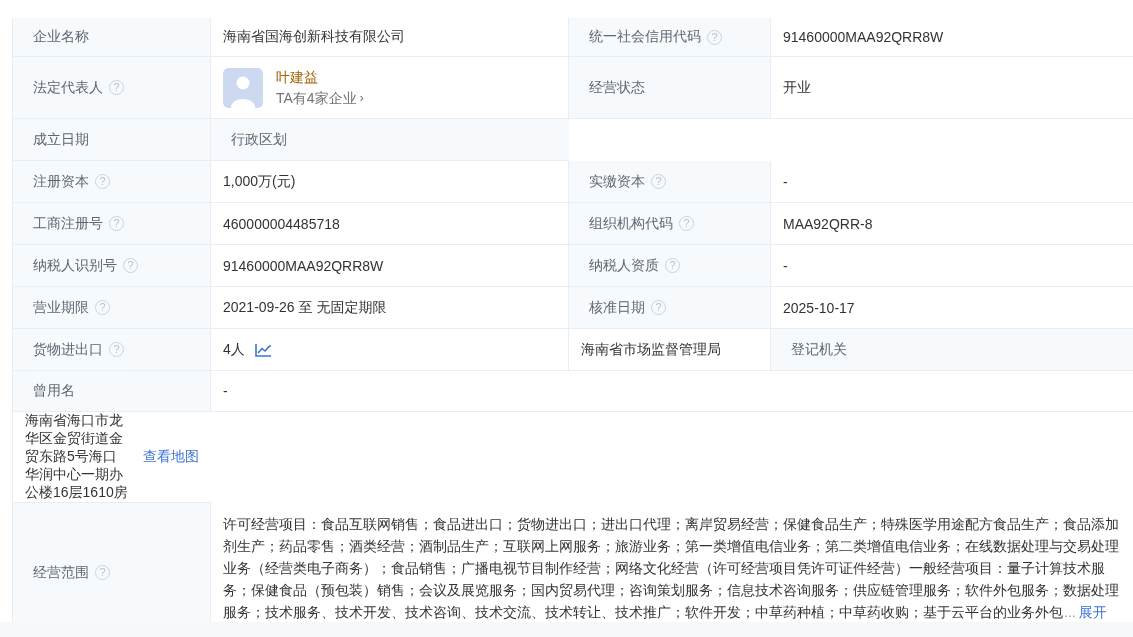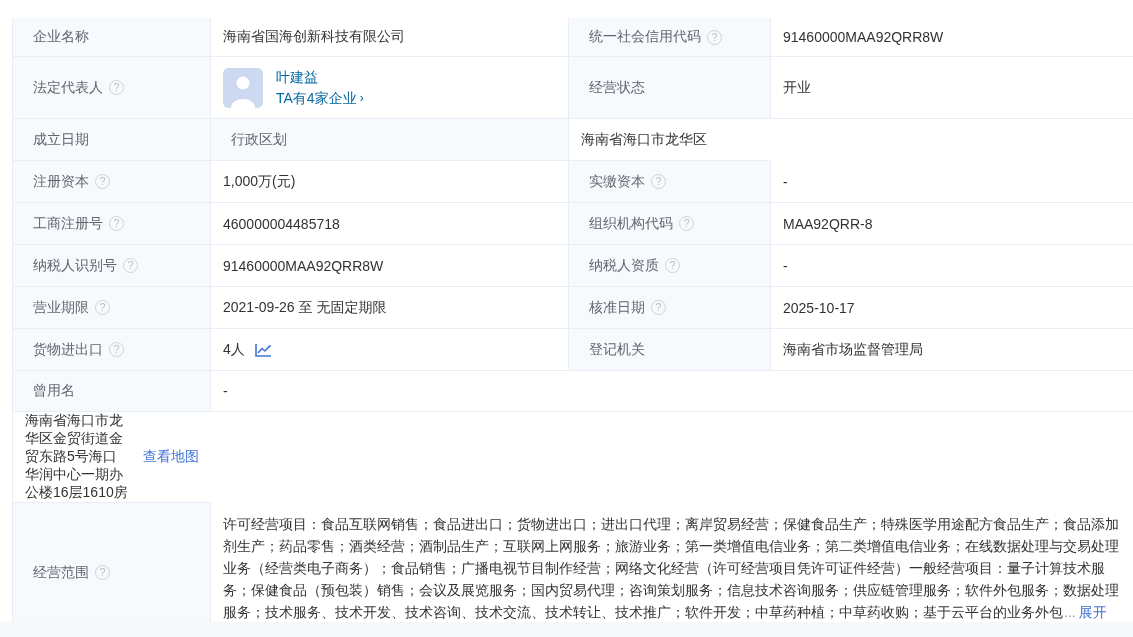--- a/index.html
+++ b/index.html
@@ -21,22 +21,22 @@
   .help { display:inline-block; flex:0 0 auto; width:15px; height:15px; margin-left:6px;
     border:1px solid #ccd3dd; border-radius:50%; color:#b9c1cd; font-size:11px;
     line-height:13px; text-align:center; cursor:pointer; }
   a.link { color:#3e74d8; text-decoration:none; cursor:pointer; }
   .maplink { margin-left:14px; white-space:nowrap;font-family:Liberation Serif, serif; }
   .dots { color:#999; margin:0 3px 0 1px; }
   
   .legal { gap:13px; }
   .avatar { width:40px; height:40px; border-radius:5px; overflow:hidden; flex:0 0 auto; cursor:pointer; }
   .lr-text { display:flex; flex-direction:column; gap:3px; line-height:18px; }
-  .lr-name { color:#0369a1; text-decoration:none; cursor:pointer; }
-  .lr-rel { color:#0369a1; text-decoration:none; cursor:pointer; display:flex; align-items:center; gap:3px; }
+  .lr-name { color:#a16207; text-decoration:none; cursor:pointer; }
+  .lr-rel { color:#737373; text-decoration:none; cursor:pointer; display:flex; align-items:center; gap:3px; }
   .chev { font-size:12px; }
   
   .trend { margin-left:10px; cursor:pointer; display:inline-flex; }
   .page-bottom { position:absolute; left:0; top:622px; width:1133px; height:15px; background:#f6f8fa; }
 </style>
 </head>
 <body>
 
 <div class="tbl">
 
@@ -85,23 +85,20 @@
     </div>
   </div>
 
   <div class="row">
     <div class="cell lab">
       <span>成立日期</span>
     </div>
     <div class="cell lab">
       <span>行政区划</span>
     </div>
-    <div class="cell val">
-      <span>海南省海口市龙华区</span>
-    </div>
   </div>
 
   <div class="row">
     <div class="cell lab">
       <span>注册资本</span>
       <span class="help">?</span>
     </div>
     <div class="cell val">
       <span>1,000万(元)</span>
     </div>
@@ -174,25 +171,25 @@
     <div class="cell val">
       <span>4人</span>
       <span class="trend">
         <svg width="17" height="14" viewBox="0 0 17 14">
           <path d="M1 1 L1 13 L16 13" stroke="#3e74d8" stroke-width="1.6" fill="none"></path>
           <polyline points="3,10 7,5.5 10,8 14.5,3" stroke="#3e74d8" stroke-width="1.6" fill="none"></polyline>
           <path d="M14.8 1.6 L16.4 3.2 L13.8 4.4 Z" fill="#3e74d8"></path>
         </svg>
       </span>
     </div>
+    <div class="cell val">
+      <span>海南省市场监督管理局</span>
+    </div>
     <div class="cell lab">
       <span>登记机关</span>
-    </div>
-    <div class="cell val">
-      <span>海南省市场监督管理局</span>
     </div>
   </div>
 
   <div class="row span2 h41">
     <div class="cell lab">
       <span>曾用名</span>
     </div>
     <div class="cell val">
       <span>-</span>
     </div>

